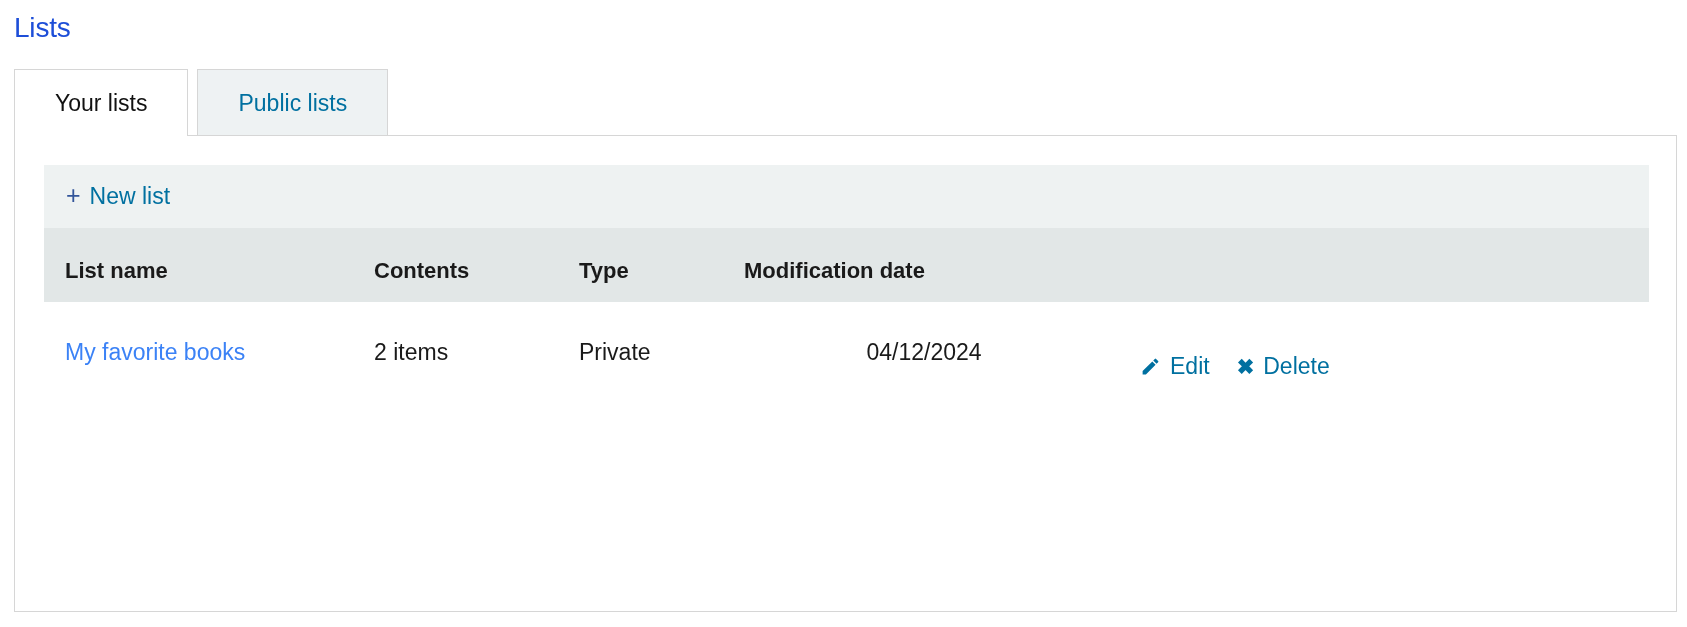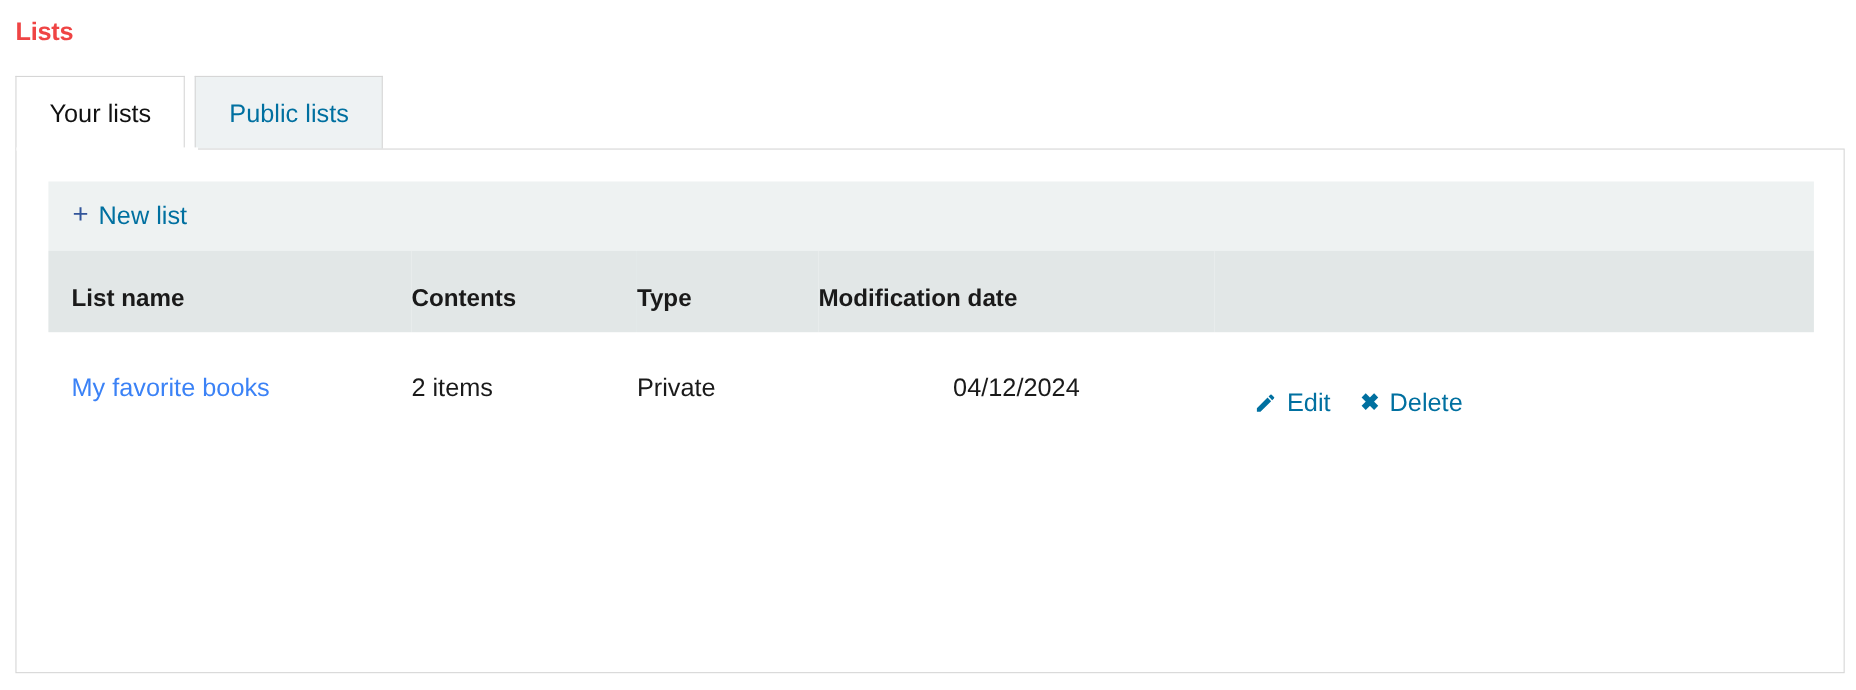--- a/index.html
+++ b/index.html
@@ -15,41 +15,41 @@
     height: 627px;
     background: #ffffff;
     overflow: hidden;
   }
 
   
   .page-title {
     position: absolute;
     left: 14px;
     top: 8px;
-    font-size: 23px;
-    font-weight: bold;
-    color: #ef4444;
+    font-size: 28px;
+    font-weight: normal;
+    color: #1d4ed8;
     letter-spacing: -0.2px;
     line-height: 40px;
   }
 
   
   .tabs {
     position: absolute;
     left: 14px;
     top: 69px;
     height: 67px;
     display: flex;
     align-items: flex-start;
   }
   .tab {
     height: 67px;
     display: flex;
     align-items: center;
-    padding: 0 30px;
+    padding: 0 40px;
     font-size: 23px;
     line-height: 1;
     border: 1px solid #d6d6d6;
     border-bottom: none;
     position: relative;
     white-space: nowrap;
   }
   .tab.active {
     background: #ffffff;
     color: #111111;

